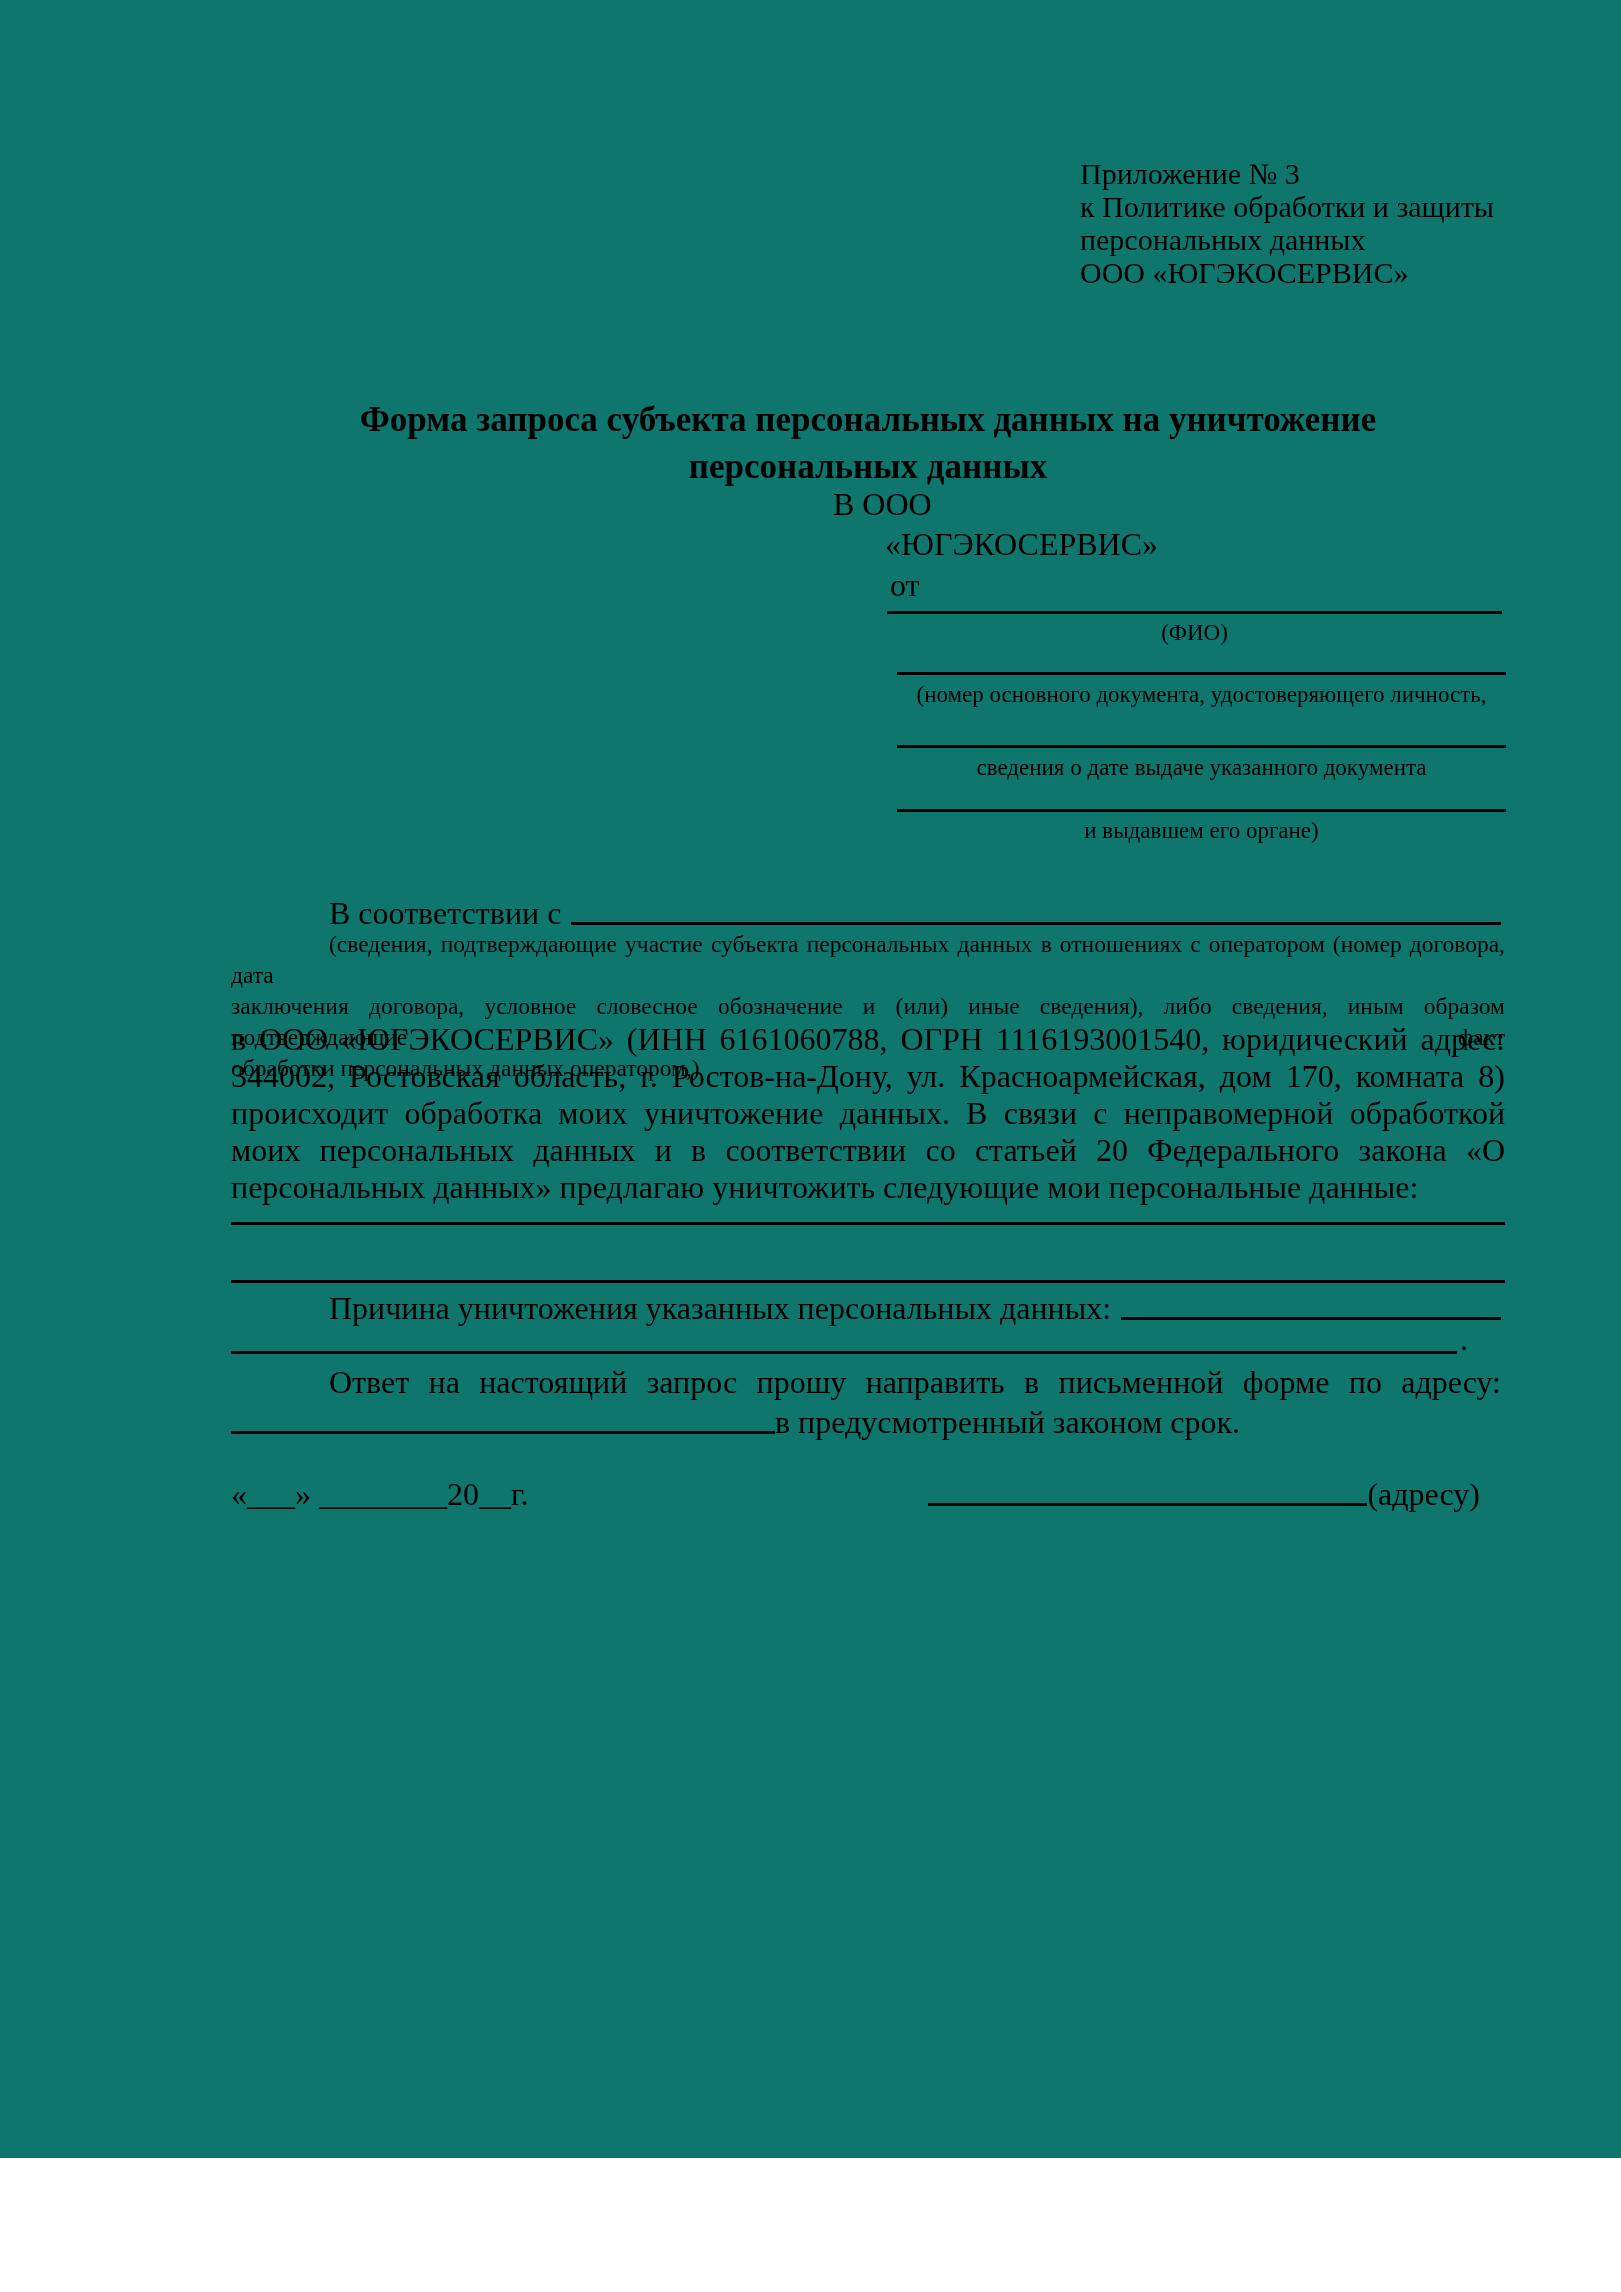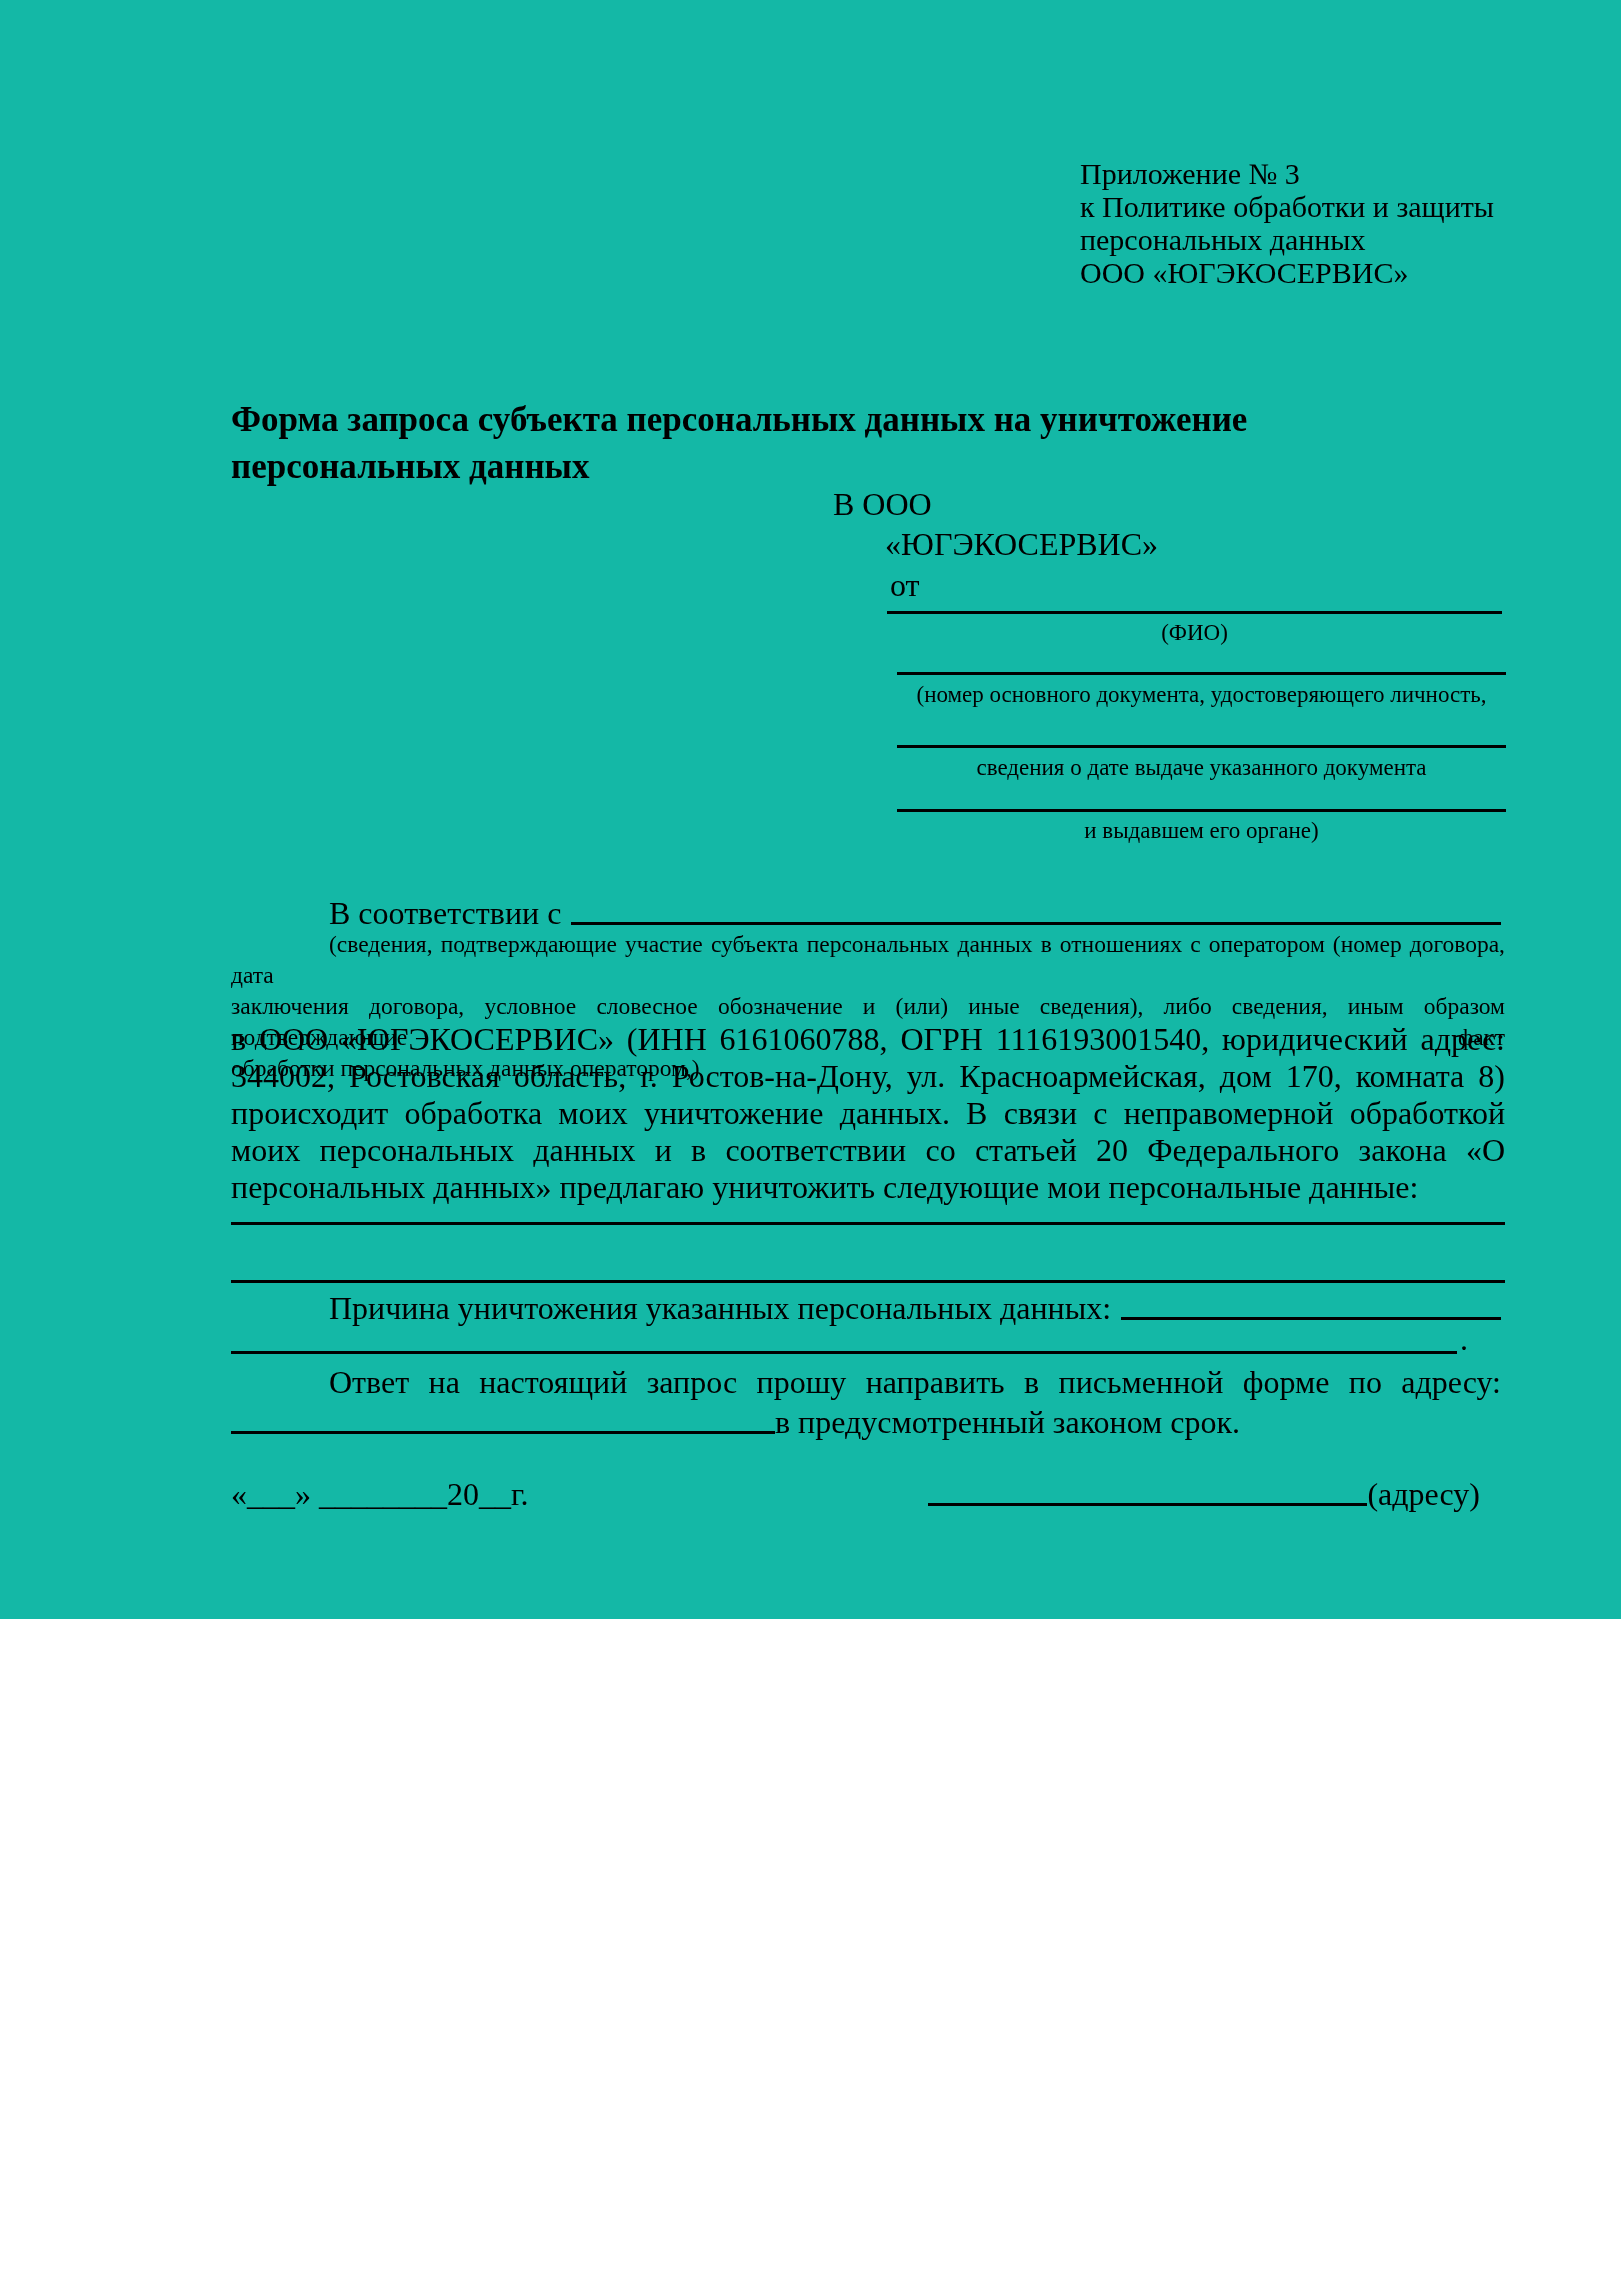--- a/index.html
+++ b/index.html
@@ -1,28 +1,28 @@
 <!DOCTYPE html>
 <html><head>
 <meta charset="utf-8">
 <style>
   html,body{margin:0;padding:0;background:#ffffff;}
   .page{
     position:relative;
-    width:1621px;height:1619px;
-    background:#14b8a6;color:#000;
+    width:1621px;height:2158px;
+    background:#0f766e;color:#000;
     font-family:"Liberation Serif","DejaVu Serif",serif;
     font-size:32px;
     overflow:hidden;
   }
   .abs{position:absolute;}
   
   .hdr{left:1080px;top:157px;font-size:30px;line-height:33px;white-space:nowrap;}
   
-  .title{left:231px;top:396px;width:1274px;text-align:left;font-weight:bold;font-size:35px;line-height:47px;}
+  .title{left:231px;top:396px;width:1274px;text-align:center;font-weight:bold;font-size:35px;line-height:47px;}
   
   .rule{position:absolute;height:0;border-top:3.9px solid #000;}
   
   .cap{position:absolute;font-size:23px;text-align:center;line-height:25.5px;}
   
   .frow{position:absolute;display:flex;align-items:stretch;justify-content:space-between;}
   .fill{flex:1;border-bottom:3.9px solid #000;margin:0 0 6.9px 9.8px;}
   .fillw{border-bottom:3.9px solid #000;margin:0 0 6.9px 0;}
   .frow > span{white-space:nowrap;}
   

